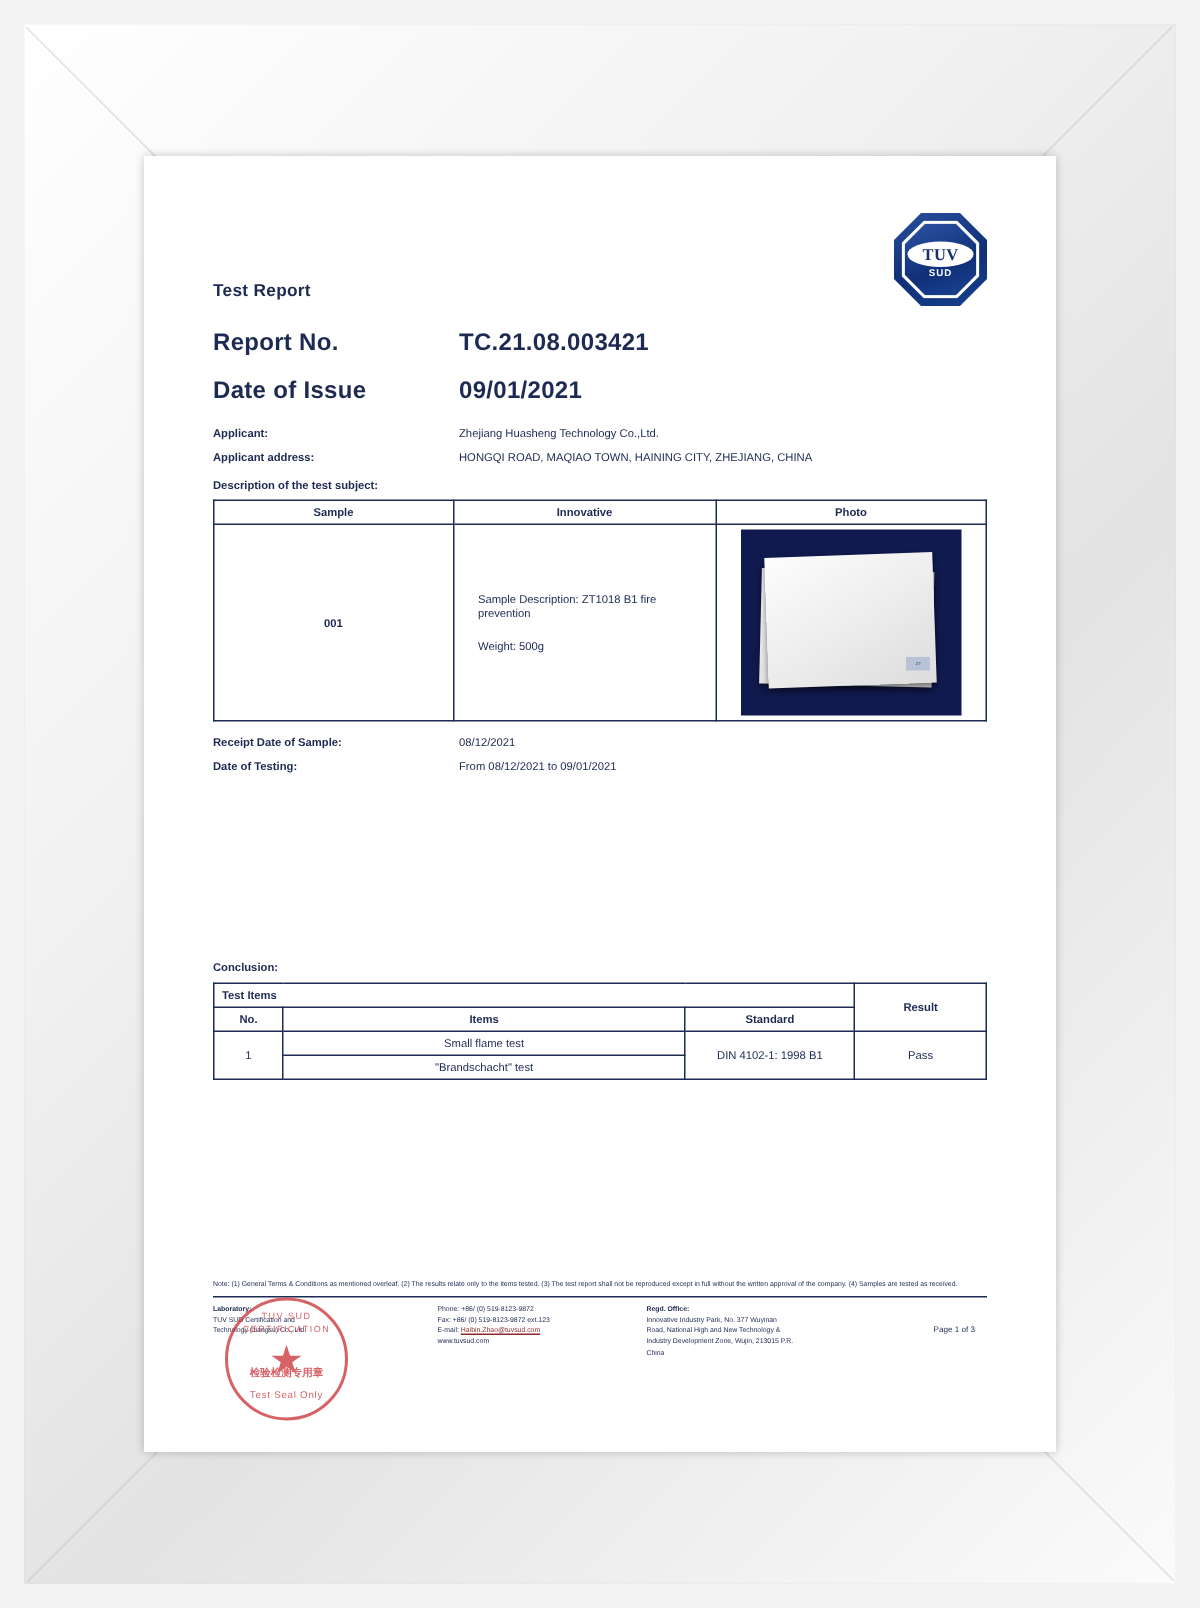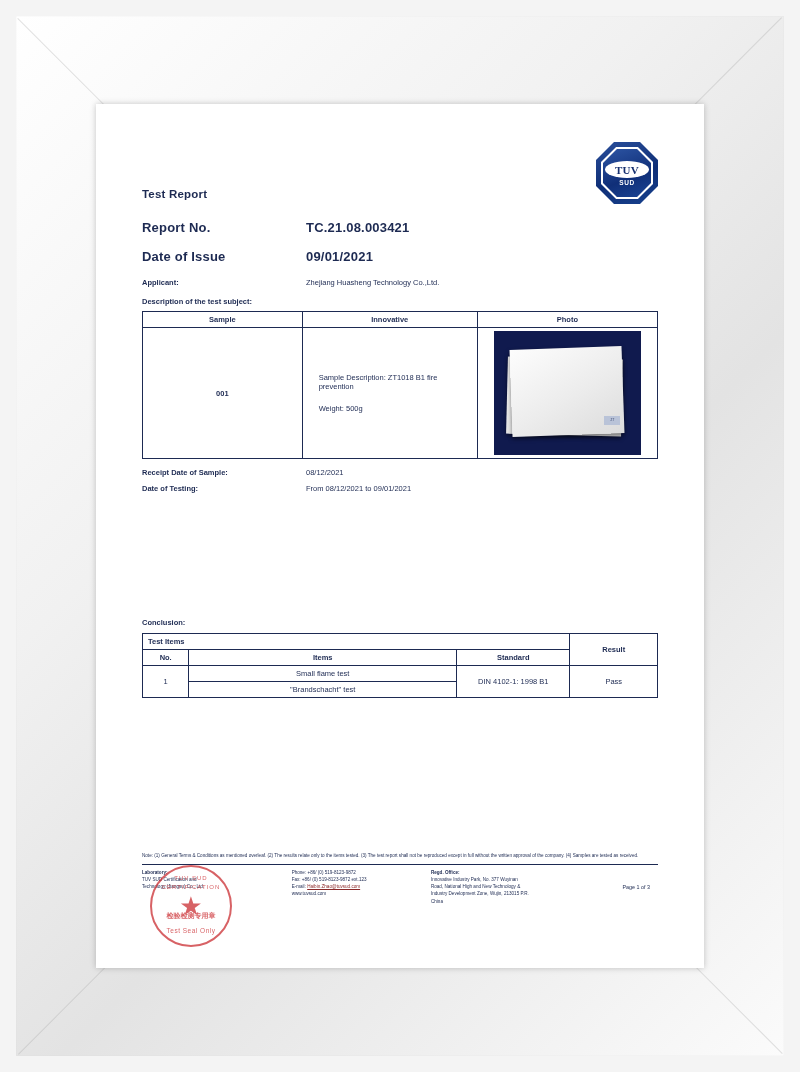--- a/index.html
+++ b/index.html
@@ -117,21 +117,21 @@
     margin-bottom: 20px;
   }
   .kv {
     display: flex;
     margin-bottom: 7px;
     align-items: baseline;
   }
   .kv .k { width: 164px; flex: 0 0 164px; }
   .kv .v { flex: 1 1 auto; }
   .kv.big .k, .kv.big .v {
-    font-size: 13px;
+    font-size: 16px;
     font-weight: bold;
     letter-spacing: .2px;
   }
   .kv.big { margin-bottom: 14px; }
   .kv.lbl .k { font-weight: bold; }
   .kv .v { font-weight: normal; }
   .section-label { font-weight: bold; margin: 10px 0 5px 0; }
 
   
   table.tbl {
@@ -297,20 +297,24 @@
         <div class="k">Report No.</div>
         <div class="v">TC.21.08.003421</div>
       </div>
       <div class="kv big">
         <div class="k">Date of Issue</div>
         <div class="v">09/01/2021</div>
       </div>
       <div class="kv lbl">
         <div class="k">Applicant:</div>
         <div class="v">Zhejiang Huasheng Technology Co.,Ltd.</div>
+      </div>
+      <div class="kv lbl">
+        <div class="k">Applicant address:</div>
+        <div class="v">HONGQI ROAD, MAQIAO TOWN, HAINING CITY, ZHEJIANG, CHINA</div>
       </div>
 
       <div class="section-label">Description of the test subject:</div>
 
       <table class="tbl">
         <thead>
           <tr>
             <th class="sample-col">Sample</th>
             <th class="desc-col">Innovative</th>
             <th class="photo-col">Photo</th>

